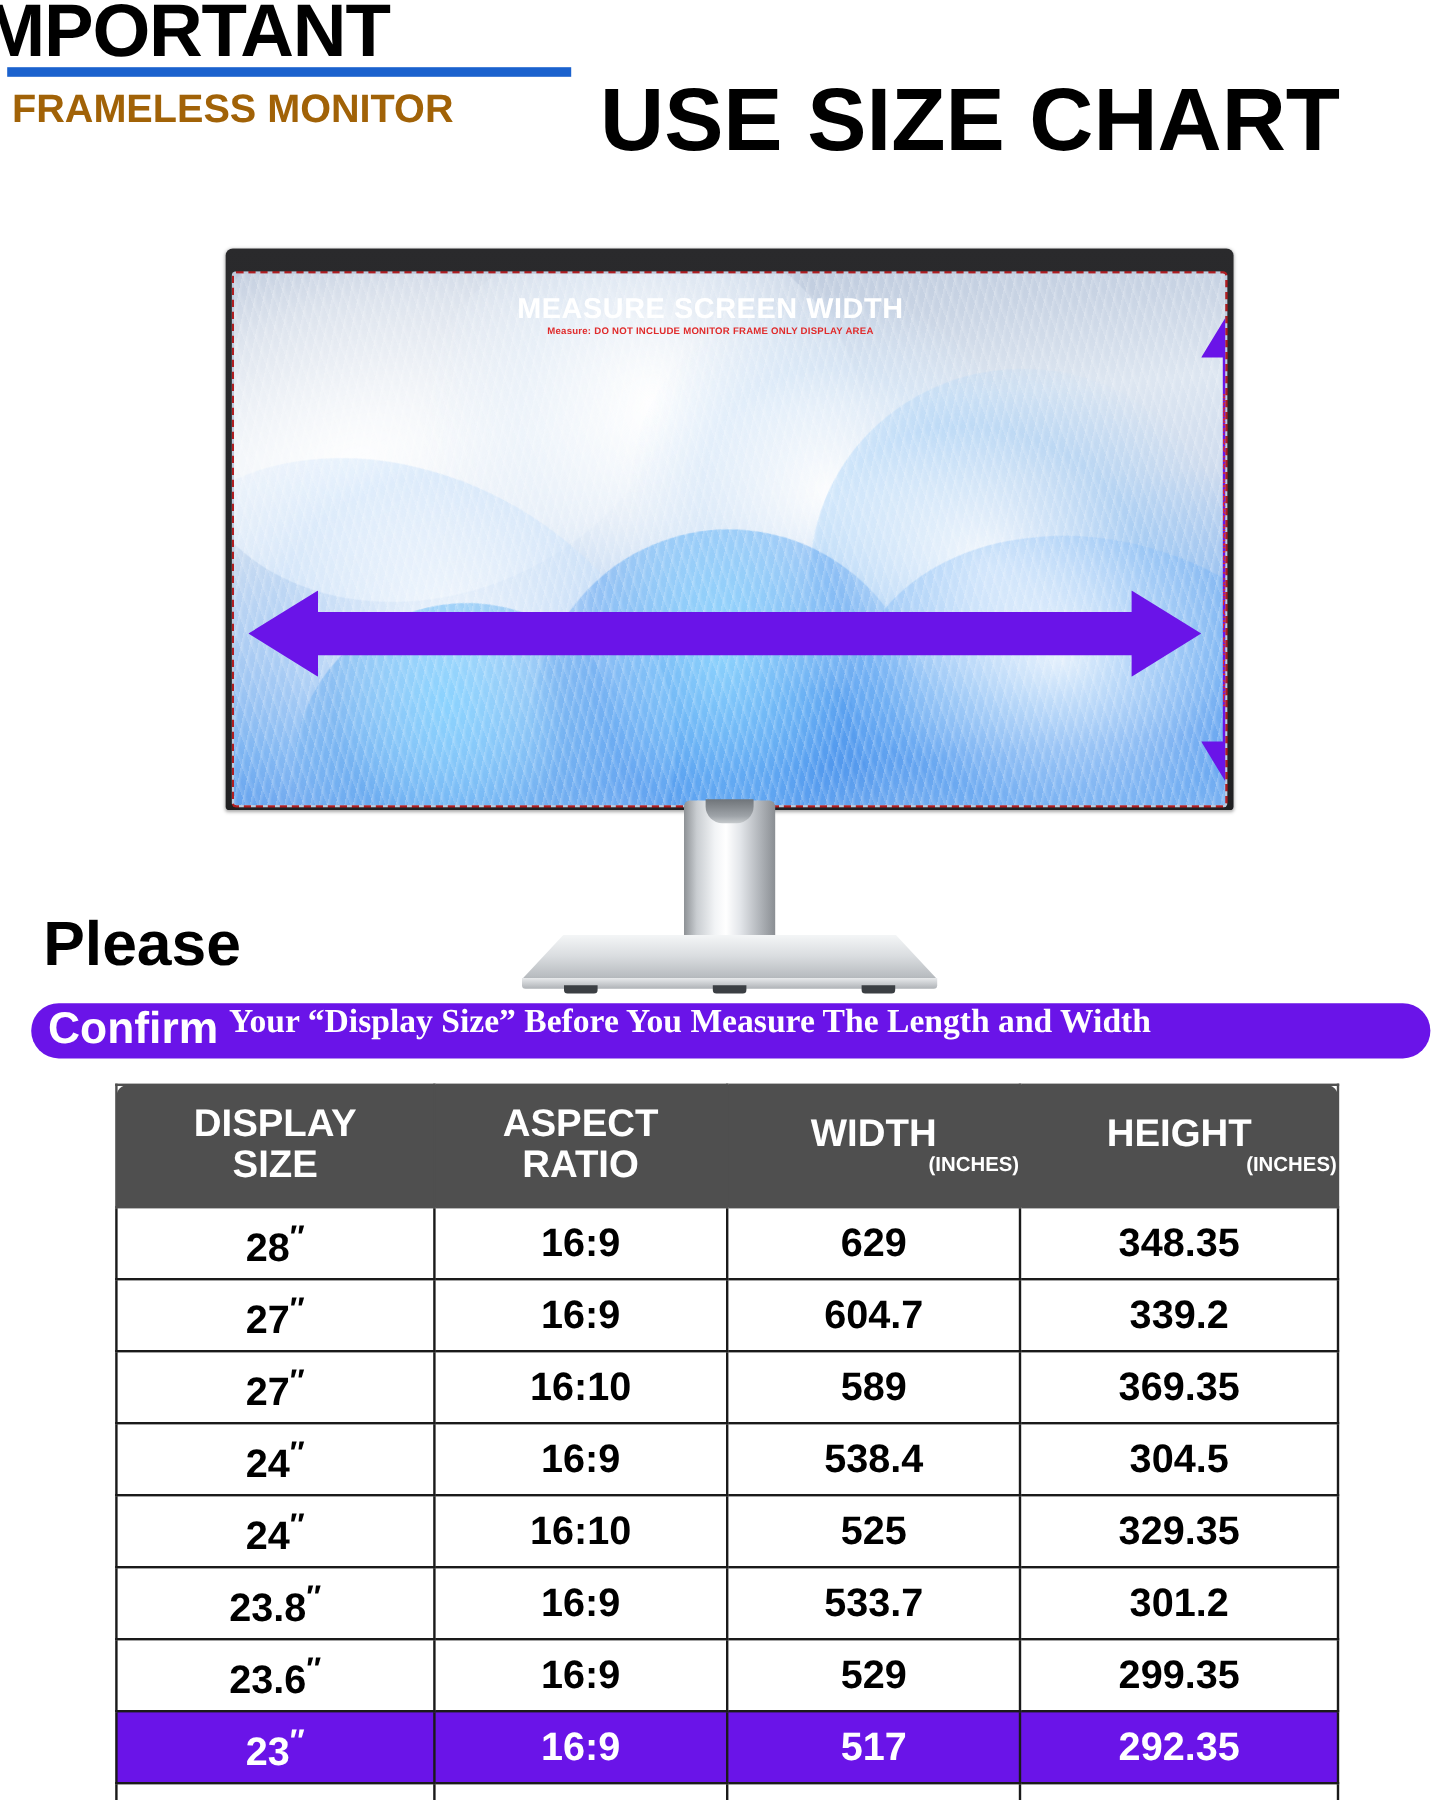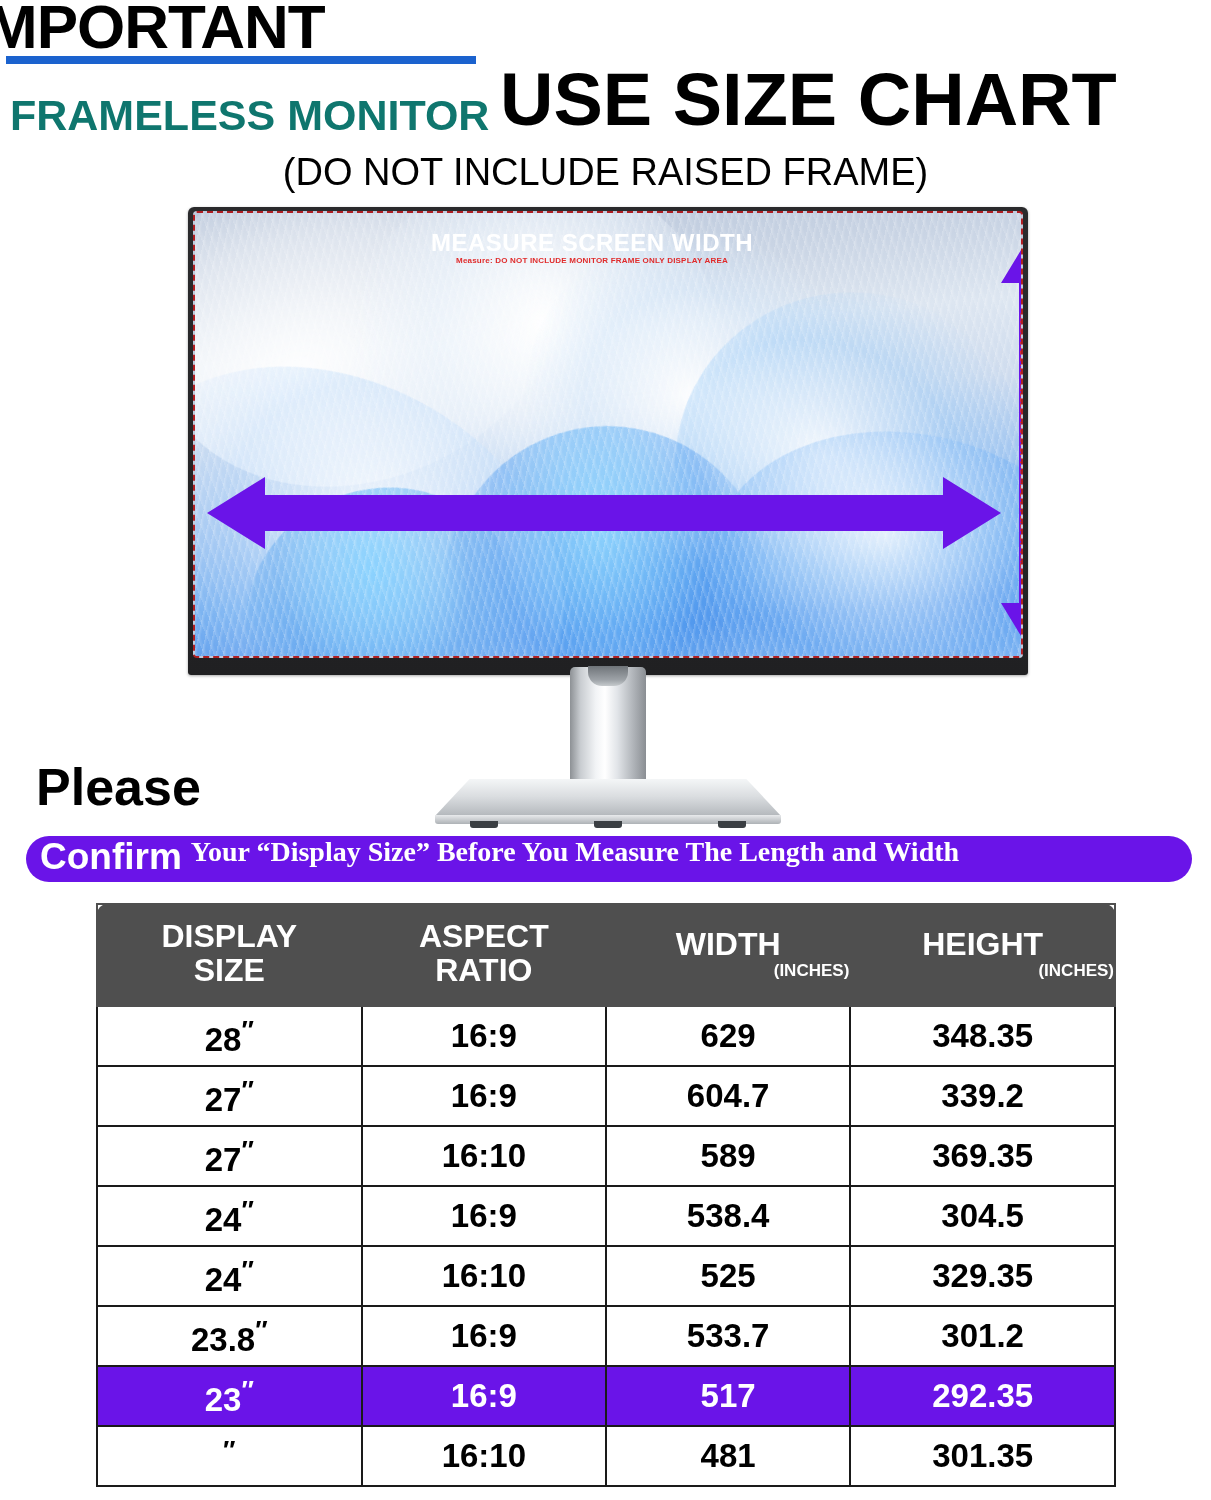--- a/index.html
+++ b/index.html
@@ -36,26 +36,26 @@
     position: absolute;
     left: 6px;
     top: 56px;
     width: 470px;
     height: 8px;
     background: #1b62ce;
   }
   .hdr-frameless {
     position: absolute;
     left: 10px;
-    top: 97px;
-    font-family: "Liberation Sans", sans-serif;
-    font-weight: bold;
-    font-size: 43px;
+    top: 73px;
+    font-family: "Liberation Sans", sans-serif;
+    font-weight: bold;
+    font-size: 33px;
     letter-spacing: 0px;
-    color: #0f766e;
+    color: #a16207;
     line-height: 36px;
     white-space: nowrap;
   }
   .hdr-usesize {
     position: absolute;
     left: 500px;
     top: 63px;
     font-family: "Liberation Sans Narrow","Liberation Sans", sans-serif;
     font-weight: bold;
     font-size: 74px;
@@ -88,21 +88,21 @@
     width: 840px;
     height: 620px;
   }
   .monitor-body {
     position: absolute;
     left: 0; top: 0;
     width: 840px;
     height: 468px;
     background: linear-gradient(180deg,#2a2a2c 0%,#202022 100%);
     border-radius: 6px 6px 3px 3px;
-    padding: 4px 5px 16px 5px;
+    padding: 19px 5px 16px 5px;
     box-shadow: 0 1px 3px rgba(0,0,0,.35);
   }
   .screen-outer {
     position: relative;
     width: 100%;
     height: 447px;
     border: 2px dashed #b01e22;
     border-radius: 4px;
     overflow: hidden;
     background: #bfcbdd;
@@ -390,21 +390,20 @@
 </style>
 </head>
 <body>
 
 <div class="page">
 
   <div class="hdr-important">MPORTANT</div>
   <div class="hdr-underline"></div>
   <div class="hdr-frameless">FRAMELESS MONITOR</div>
   <div class="hdr-usesize">USE SIZE CHART</div>
-  <div class="hdr-subtitle">(DO NOT INCLUDE RAISED FRAME)</div>
 
   <div class="monitor-wrap">
 
     <div class="monitor-body">
       <div class="screen-outer">
         <div class="screen">
           <div class="rib r1"></div>
           <div class="rib r2"></div>
           <div class="rib r3"></div>
           <div class="rib r4"></div>
@@ -506,20 +505,26 @@
           <td>16:10</td>
           <td>525</td>
           <td>329.35</td>
         </tr>
         <tr>
           <td><span>23.8</span><span class="inch">″</span></td>
           <td>16:9</td>
           <td>533.7</td>
           <td>301.2</td>
         </tr>
+        <tr>
+          <td><span>23.6</span><span class="inch">″</span></td>
+          <td>16:9</td>
+          <td>529</td>
+          <td>299.35</td>
+        </tr>
         <tr class="hl">
           <td><span>23</span><span class="inch">″</span></td>
           <td>16:9</td>
           <td>517</td>
           <td>292.35</td>
         </tr>
         <tr>
           <td><span class="inch">″</span></td>
           <td>16:10</td>
           <td>481</td>

